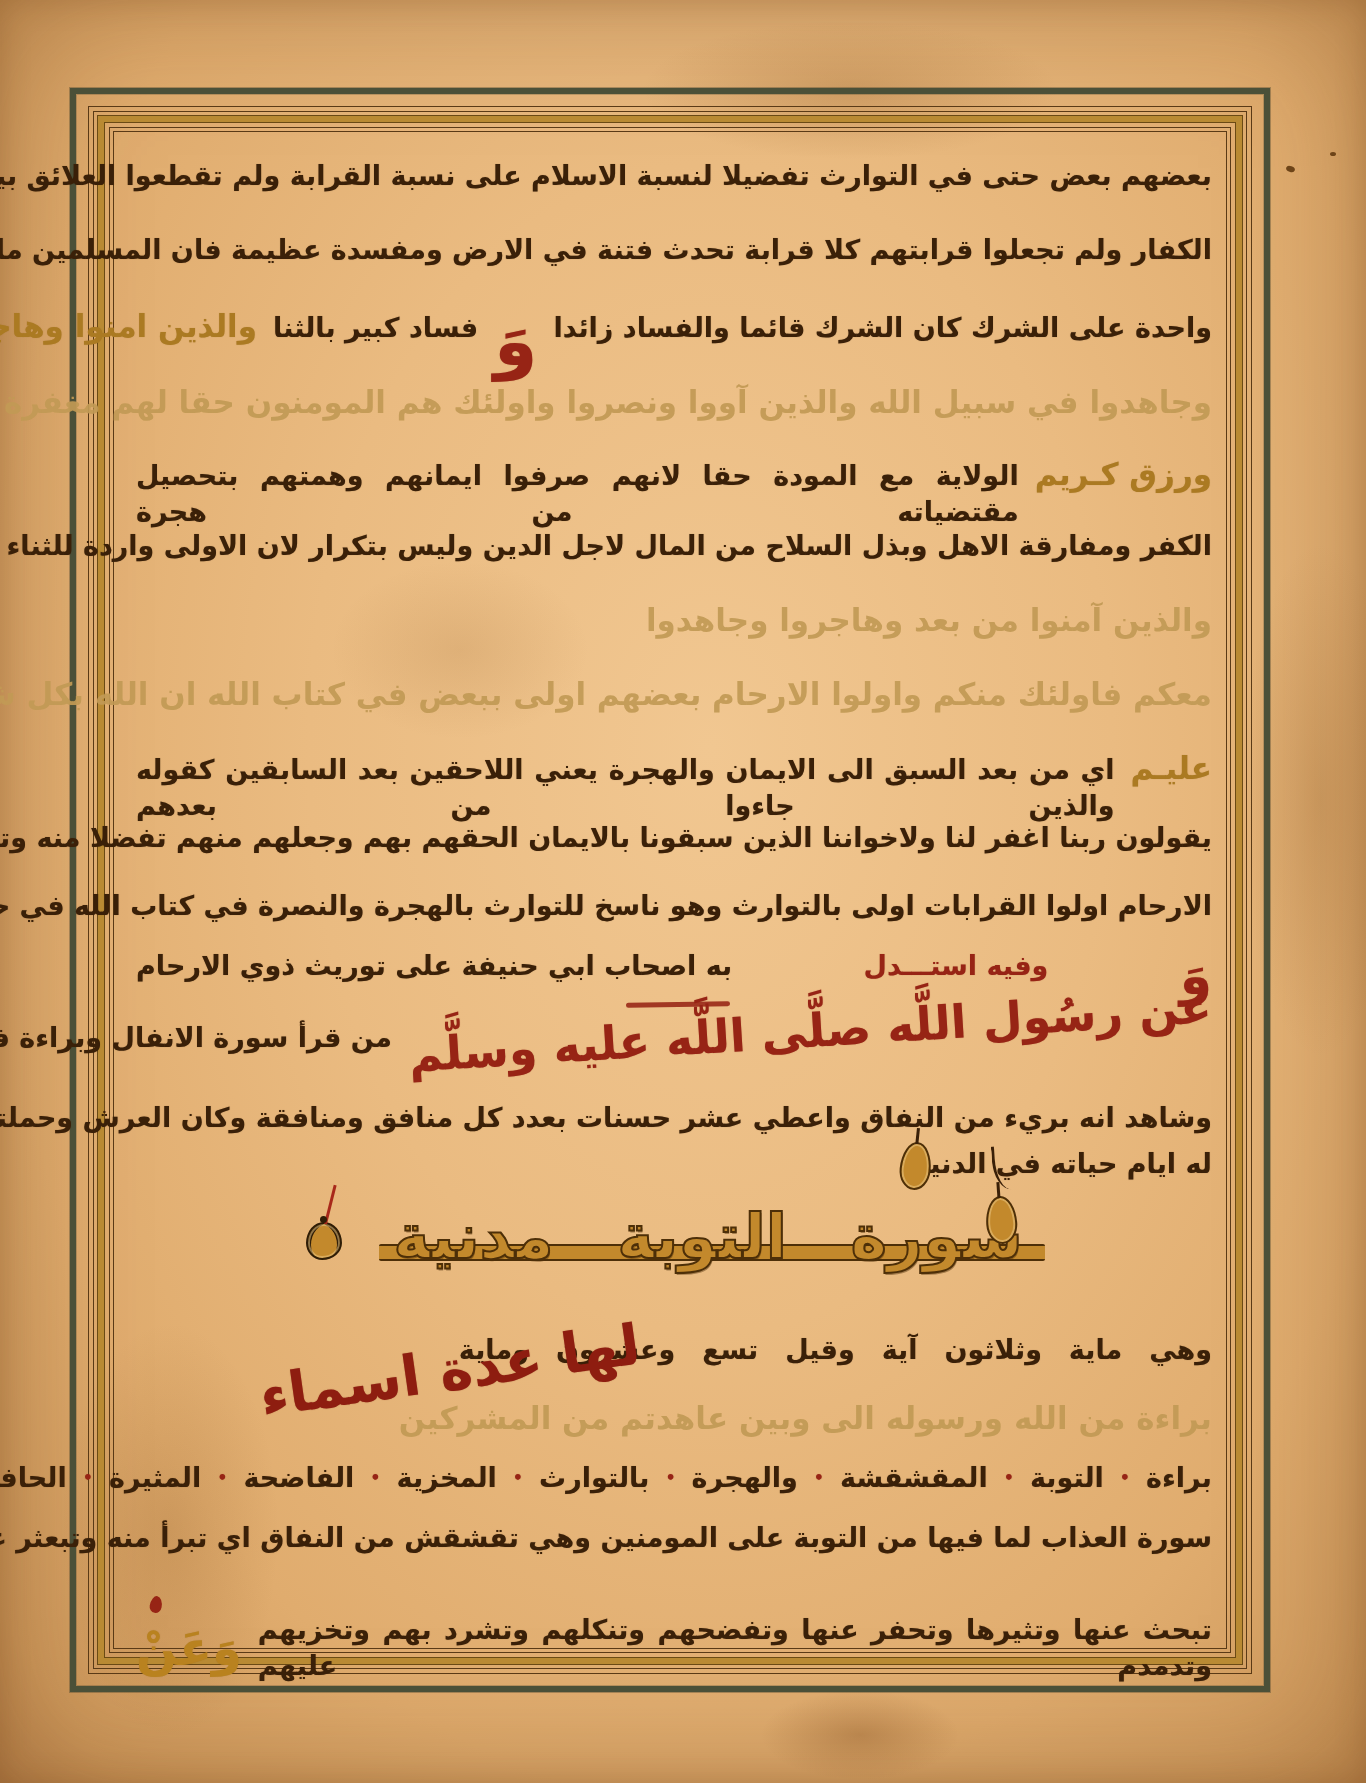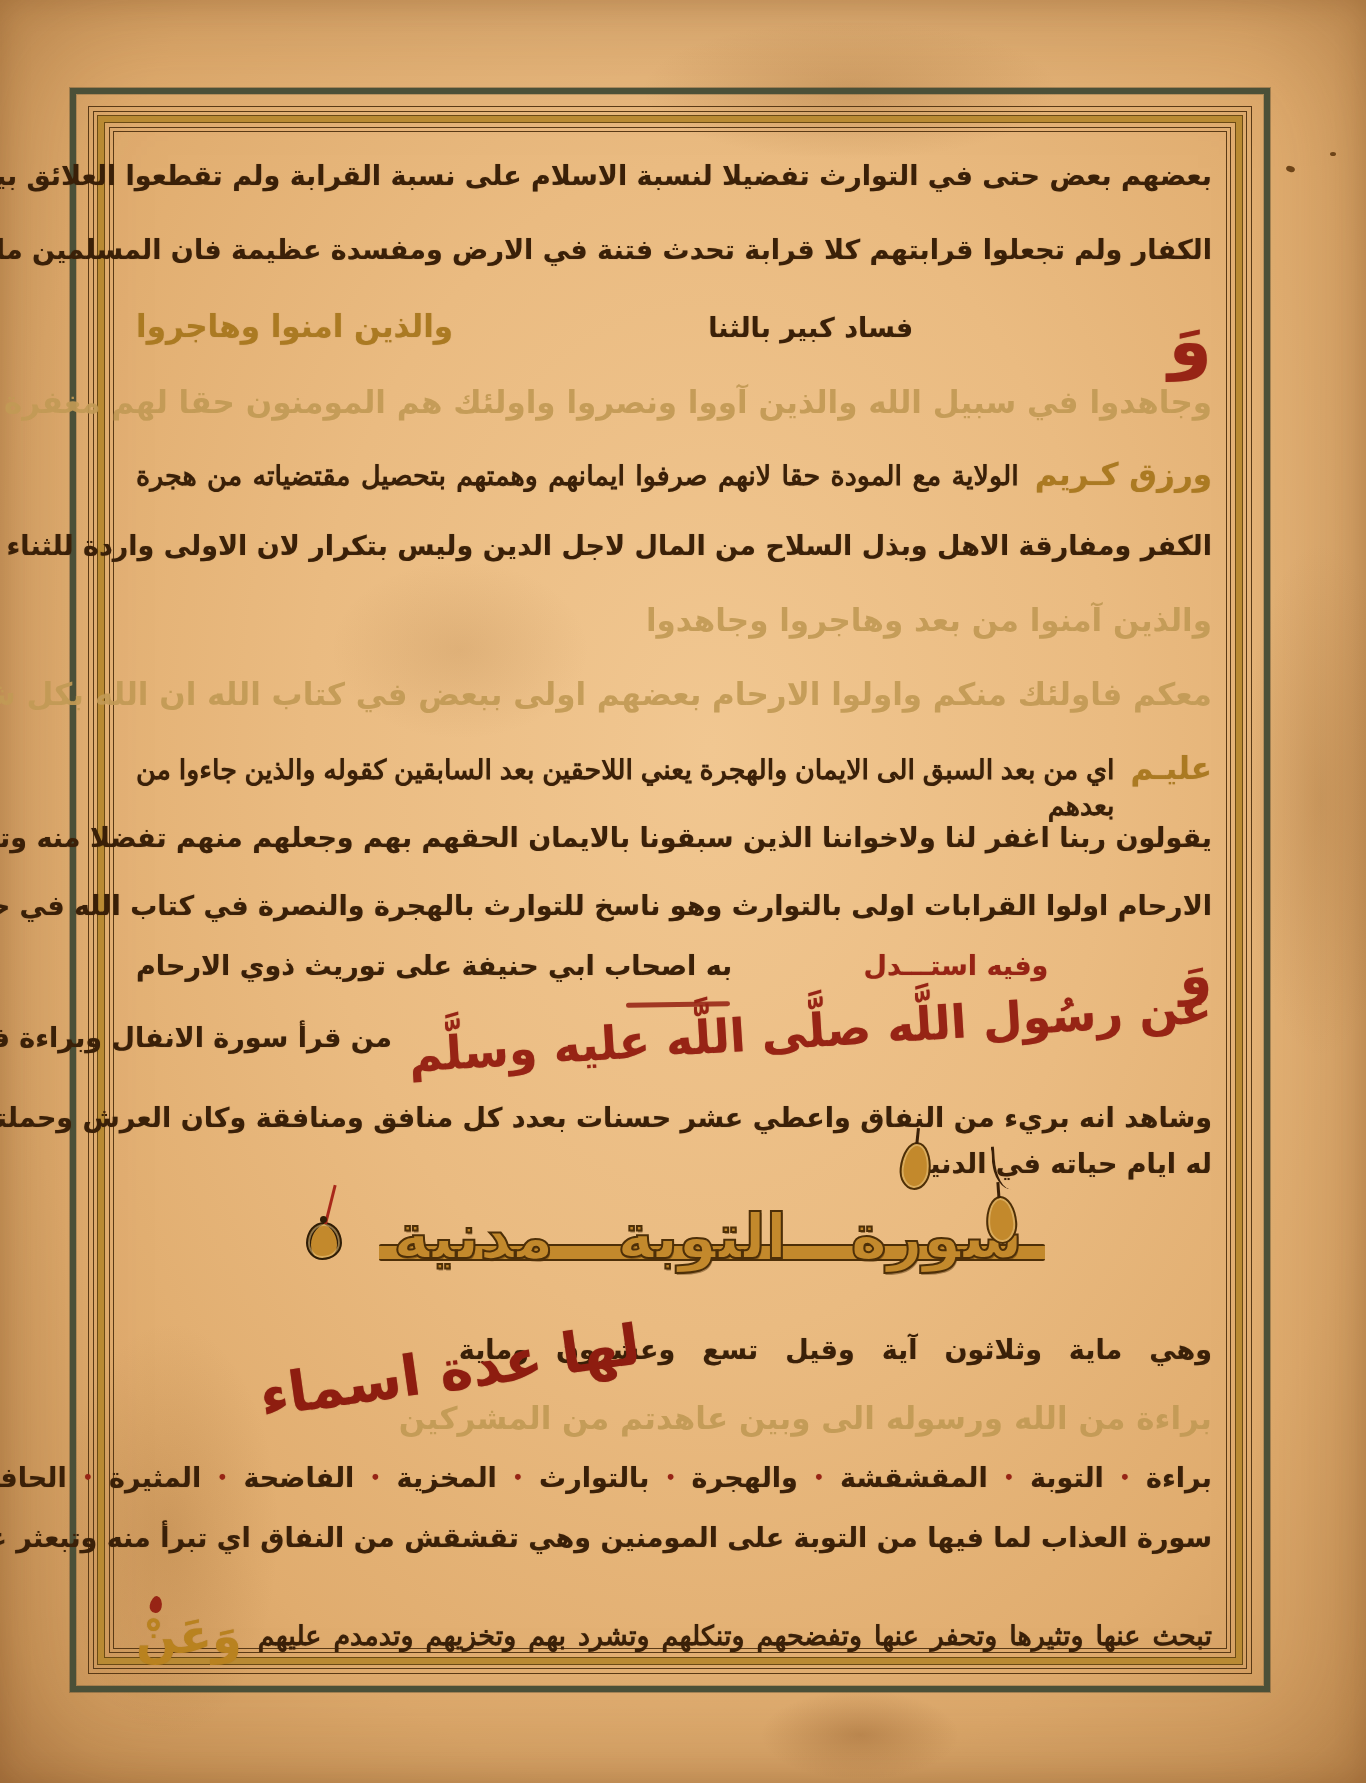--- a/index.html
+++ b/index.html
@@ -42,21 +42,21 @@
     font-weight:700;color:#3a2008;font-size:27px;line-height:1.35;
     text-shadow:0 0 1px rgba(58,32,8,.35);
   }
   .flex-row{display:flex;justify-content:space-between;align-items:baseline;gap:16px;}
   .fill-row .seg{display:block;width:100%;text-align:justify;text-align-last:justify;}
   .seg{white-space:nowrap;}
   .ink-black{color:#3a2008;}
   .ink-gold{color:#ab7a22;font-size:31px;text-shadow:0 0 1px rgba(140,100,30,.4);}
   .ink-gold2{color:#c29a55;font-size:31px;opacity:.92;text-shadow:none;}
   .ink-red{color:#972415;text-shadow:0 0 1px rgba(130,30,15,.4);}
-  .v-fill{flex:1 1 auto;white-space:normal;text-align:justify;text-align-last:justify;font-family:Liberation Serif, serif;}
+  .v-fill{flex:1 1 auto;white-space:normal;text-align:justify;text-align-last:justify;}
   .v-waw{font-size:70px;line-height:.4;align-self:center;transform:translateY(14px);}
   .v-waw2{font-size:52px;line-height:.4;align-self:center;transform:translateY(10px);}
   .v-hadith{font-size:46px;transform:rotate(-3.5deg);letter-spacing:0;line-height:1.1;}
   .v-big{font-size:48px;color:#b9821f;line-height:1;}
   .v-dot{color:#972415;font-size:16px;align-self:center;}
   .v-right70{display:block;width:70%;margin-left:auto;text-align:justify;text-align-last:justify;}
   .v-right64{display:block;width:64%;margin-left:auto;text-align:justify;text-align-last:justify;}
   .v-rightend{display:block;width:100%;text-align:right;padding-left:34%;box-sizing:border-box;}
 
   
@@ -136,20 +136,21 @@
     <div class="rl r4"></div>
   </div>
 
   <div class="line fill-row" style="top:158px">
       <span class="seg ink-black">بعضهم بعض حتى في التوارث تفضيلا لنسبة الاسلام على نسبة القرابة ولم تقطعوا العلائق بينكم وبين</span>
     </div>
   <div class="line fill-row" style="top:232px">
       <span class="seg ink-black">الكفار ولم تجعلوا قرابتهم كلا قرابة تحدث فتنة في الارض ومفسدة عظيمة فان المسلمين ما لم يصيروا يدا</span>
     </div>
   <div class="line flex-row" style="top:306px">
+      <span class="seg ink-black">واحدة على الشرك كان الشرك قائما والفساد زائدا</span>
       <span class="seg ink-red v-waw">وَ</span>
       <span class="seg ink-black">فساد كبير بالثنا</span>
       <span class="seg ink-gold">والذين امنوا وهاجروا</span>
     </div>
   <div class="line fill-row" style="top:382px">
       <span class="seg ink-gold2">وجاهدوا في سبيل الله والذين آووا ونصروا واولئك هم المومنون حقا لهم مغفرة</span>
     </div>
   <div class="line flex-row" style="top:454px">
       <span class="seg ink-gold">ورزق كـريم</span>
       <span class="seg ink-black v-fill">الولاية مع المودة حقا لانهم صرفوا ايمانهم وهمتهم بتحصيل مقتضياته من هجرة</span>

